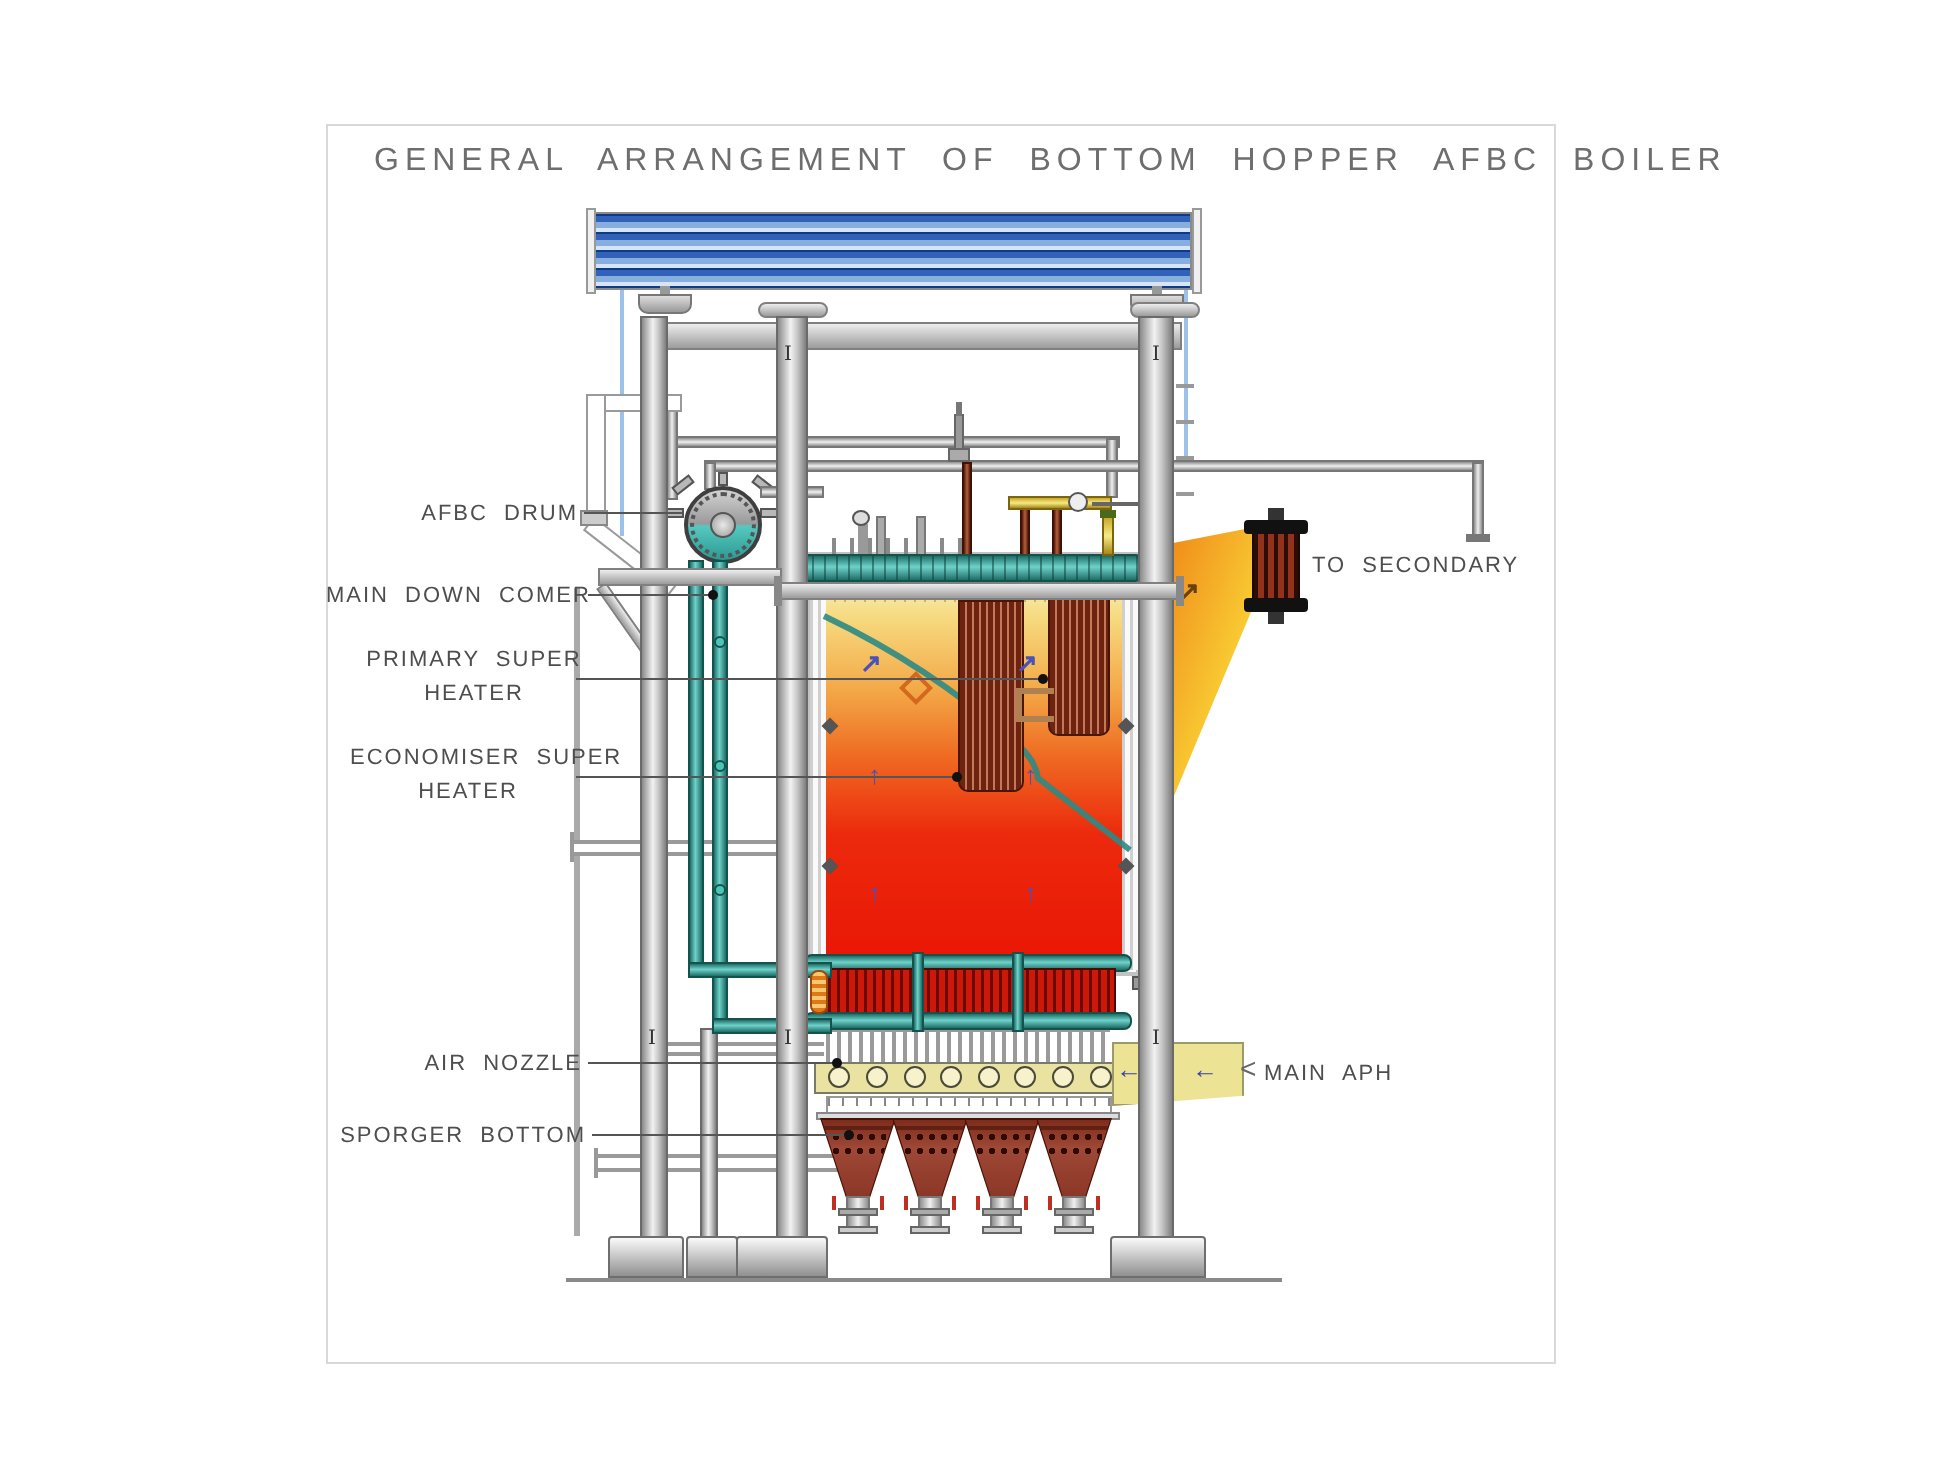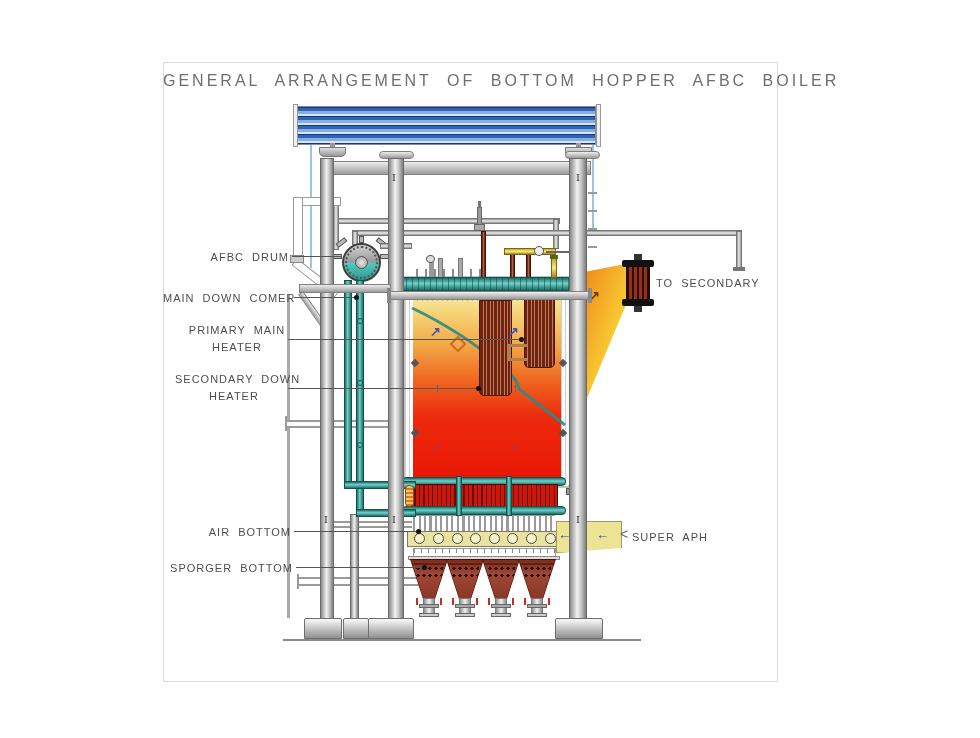--- a/index.html
+++ b/index.html
@@ -47,21 +47,21 @@
   .aphduct{background:#ece395;border:1px solid #9a9a6a;clip-path:polygon(0 0,100% 0,100% 84%,0 100%);}
   .yellowpipe{background:linear-gradient(180deg,#c8a828,#f6ea86 50%,#a8871a);border:1px solid #7d650e;}
   .buck{background:#555;transform:rotate(45deg);}
 </style>
 </head>
 <body>
 
 <div id="canvas">
 
   <div class="abs frame" style="left:163px;top:62px;width:615px;height:620px;"></div>
-  <div class="abs title" style="left:163px;top:72px;width:615px;">GENERAL ARRANGEMENT OF BOTTOM HOPPER AFBC BOILER</div>
+  <div class="abs title" style="left:163px;top:72px;width:615px;padding-left:24px;">GENERAL ARRANGEMENT OF BOTTOM HOPPER AFBC BOILER</div>
 
   <div class="abs roof" style="left:296px;top:106px;width:300px;height:39px;z-index:2;"></div>
   <div class="abs cap" style="left:293px;top:104px;width:5px;height:43px;z-index:2;"></div>
   <div class="abs cap" style="left:596px;top:104px;width:5px;height:43px;z-index:2;"></div>
   <div class="abs" style="left:310px;top:112px;width:2px;height:156px;background:#9cc2ea;z-index:1;"></div>
   <div class="abs" style="left:592px;top:112px;width:2px;height:122px;background:#9cc2ea;z-index:1;"></div>
   <div class="abs" style="left:330px;top:143px;width:5px;height:5px;background:#999;z-index:2;"></div>
   <div class="abs" style="left:576px;top:143px;width:5px;height:5px;background:#999;z-index:2;"></div>
   <div class="abs" style="left:319px;top:147px;width:27px;height:10px;background:linear-gradient(180deg,#ddd,#999);border:1px solid #777;border-radius:0 0 5px 5px;z-index:2;"></div>
   <div class="abs" style="left:565px;top:147px;width:27px;height:10px;background:linear-gradient(180deg,#ddd,#999);border:1px solid #777;border-radius:0 0 5px 5px;z-index:2;"></div>
@@ -259,37 +259,37 @@
   <div class="abs" style="left:283px;top:639px;width:358px;height:2px;background:#8a8a8a;z-index:7;"></div>
 
   <div class="abs lbl" style="left:163px;top:251px;width:126px;text-align:right;z-index:40;">AFBC DRUM</div>
   <div class="abs leader" style="left:292px;top:256px;width:50px;z-index:40;"></div>
 
   <div class="abs lbl" style="left:163px;top:292px;width:128px;text-align:left;z-index:40;">MAIN DOWN COMER</div>
   <div class="abs leader" style="left:294px;top:297px;width:62px;z-index:40;"></div>
   <div class="abs dot" style="left:354px;top:295px;z-index:40;"></div>
 
   <div class="abs lbl" style="left:181px;top:322px;width:112px;text-align:center;line-height:17px;z-index:40;">
-    <div>PRIMARY MAIN</div>
+    <div>PRIMARY SUPER</div>
     <div>HEATER</div>
   </div>
   <div class="abs leader" style="left:288px;top:339px;width:233px;z-index:40;"></div>
   <div class="abs dot" style="left:519px;top:337px;z-index:40;"></div>
 
   <div class="abs lbl" style="left:175px;top:371px;width:118px;text-align:center;line-height:17px;z-index:40;">
-    <div>SECONDARY DOWN</div>
+    <div>ECONOMISER SUPER</div>
     <div>HEATER</div>
   </div>
   <div class="abs leader" style="left:288px;top:388px;width:190px;z-index:40;"></div>
   <div class="abs dot" style="left:476px;top:386px;z-index:40;"></div>
 
-  <div class="abs lbl" style="left:163px;top:526px;width:128px;text-align:right;z-index:40;">AIR BOTTOM</div>
+  <div class="abs lbl" style="left:163px;top:526px;width:128px;text-align:right;z-index:40;">AIR NOZZLE</div>
   <div class="abs leader" style="left:294px;top:531px;width:124px;z-index:40;"></div>
   <div class="abs dot" style="left:416px;top:529px;z-index:40;"></div>
 
   <div class="abs lbl" style="left:163px;top:562px;width:130px;text-align:right;z-index:40;">SPORGER BOTTOM</div>
   <div class="abs leader" style="left:296px;top:567px;width:128px;z-index:40;"></div>
   <div class="abs dot" style="left:422px;top:565px;z-index:40;"></div>
 
   <div class="abs lbl" style="left:656px;top:277px;width:130px;z-index:40;">TO SECONDARY</div>
-  <div class="abs lbl" style="left:632px;top:531px;width:90px;z-index:40;">SUPER APH</div>
+  <div class="abs lbl" style="left:632px;top:531px;width:90px;z-index:40;">MAIN APH</div>
 
 </div>
 
 </body></html>

